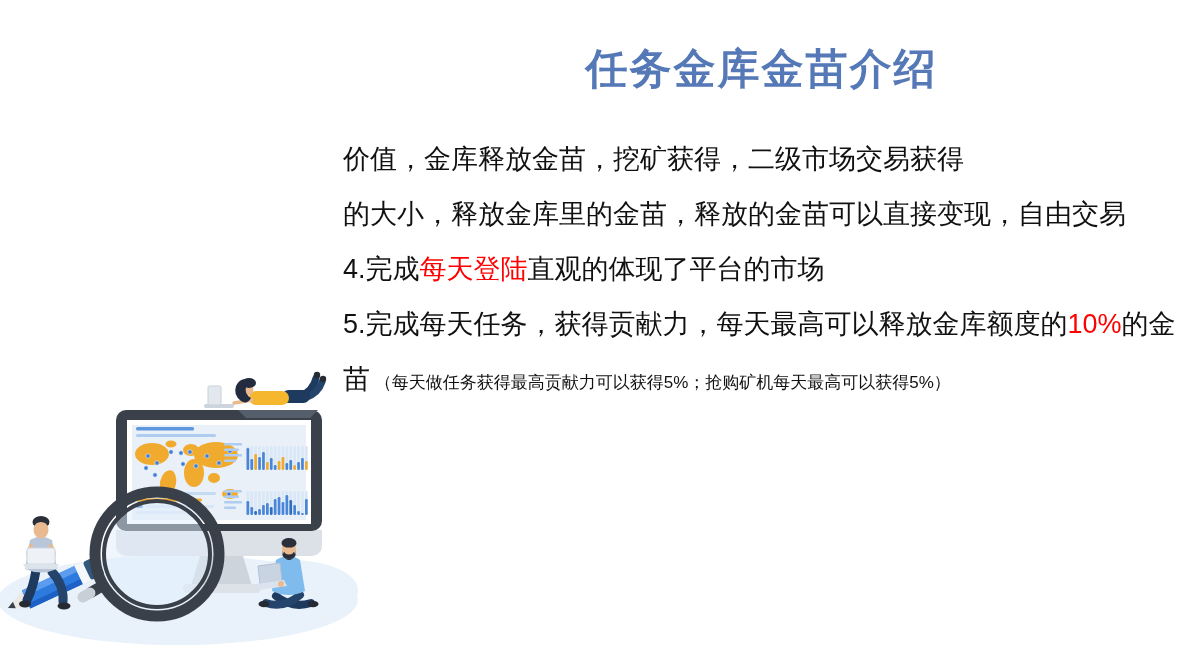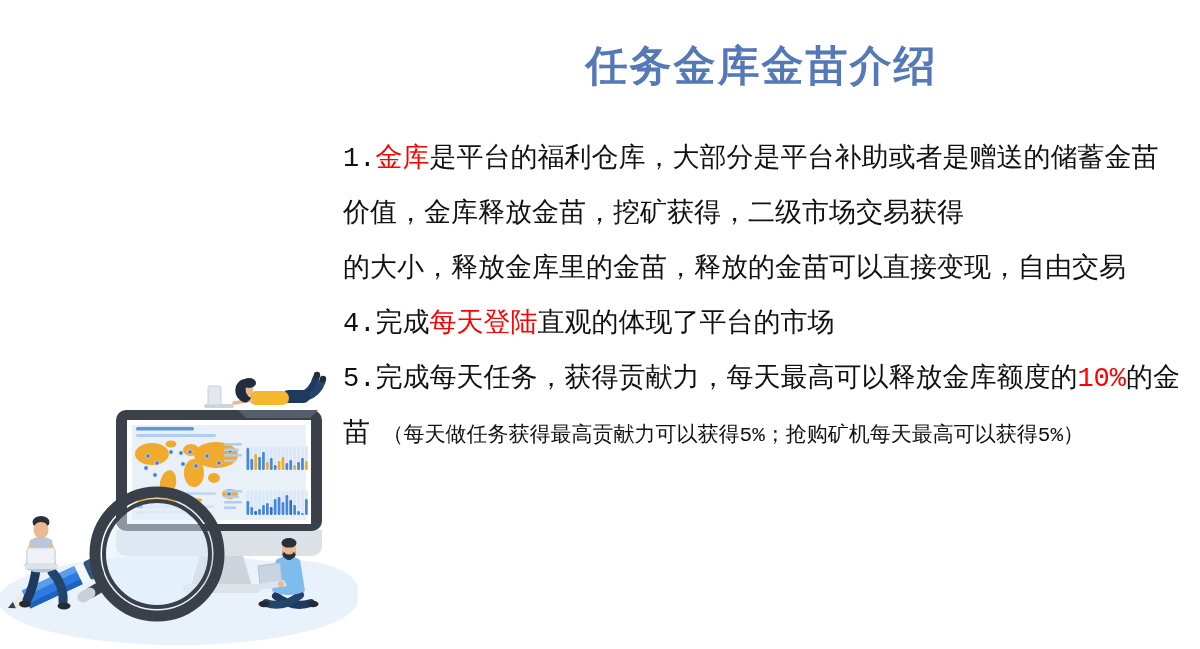--- a/index.html
+++ b/index.html
@@ -1,21 +1,21 @@
 <!DOCTYPE html>
 <html><head>
 <meta charset="utf-8">
 <style>
   html,body{margin:0;padding:0;background:#ffffff;}
   .slide{
     position:relative;
     width:1200px;height:649px;
     background:#ffffff;
     overflow:hidden;
-    font-family:Liberation Mono, monospace;
+    font-family:Liberation Sans, sans-serif;
   }
   .title{
     position:absolute;
     left:343px;top:40px;width:837px;
     margin:0;
     text-align:center;
     font-size:42px;
     line-height:58px;
     font-weight:bold;
     letter-spacing:2px;
@@ -26,35 +26,34 @@
     left:343px;top:132px;width:845px;
   }
   .line{
     height:55px;
     line-height:55px;
     font-size:27px;
     color:var(--body-text,#111111);
     white-space:nowrap;
   }
   .seg-red{color:var(--highlight-red,#ff0000);}
-  .seg-small{font-size:21px;}
+  .seg-small{font-size:17px;}
   .illustration{
     position:absolute;
     left:0;top:348px;width:360px;height:301px;
   }
 </style>
 </head>
 <body>
 
 <div class="slide" style="--title-blue: #5578b6; --highlight-red: #fe0000; --body-text: #111111;">
 
   <h1 class="title">任务金库金苗介绍</h1>
 
   <div class="body" id="body-text">
-      <div class="line"><span>1.</span><span class="seg-red">金库</span><span>是平台的福利仓库，大部分是平台补助或者是赠送的储蓄金苗</span></div>
       <div class="line"><span>价值，金库释放金苗，挖矿获得，二级市场交易获得</span></div>
       <div class="line"><span>的大小，释放金库里的金苗，释放的金苗可以直接变现，自由交易</span></div>
       <div class="line"><span>4.完成</span><span class="seg-red">每天登陆</span><span>直观的体现了平台的市场</span></div>
       <div class="line"><span>5.完成每天任务，获得贡献力，每天最高可以释放金库额度的</span><span class="seg-red">10%</span><span>的金</span></div>
       <div class="line"><span>苗</span><span class="seg-small"> （每天做任务获得最高贡献力可以获得5%；抢购矿机每天最高可以获得5%）</span></div>
     </div>
 
   <div class="illustration">
     <svg width="360" height="301" viewBox="0 0 360 301" xmlns="http://www.w3.org/2000/svg">
 

